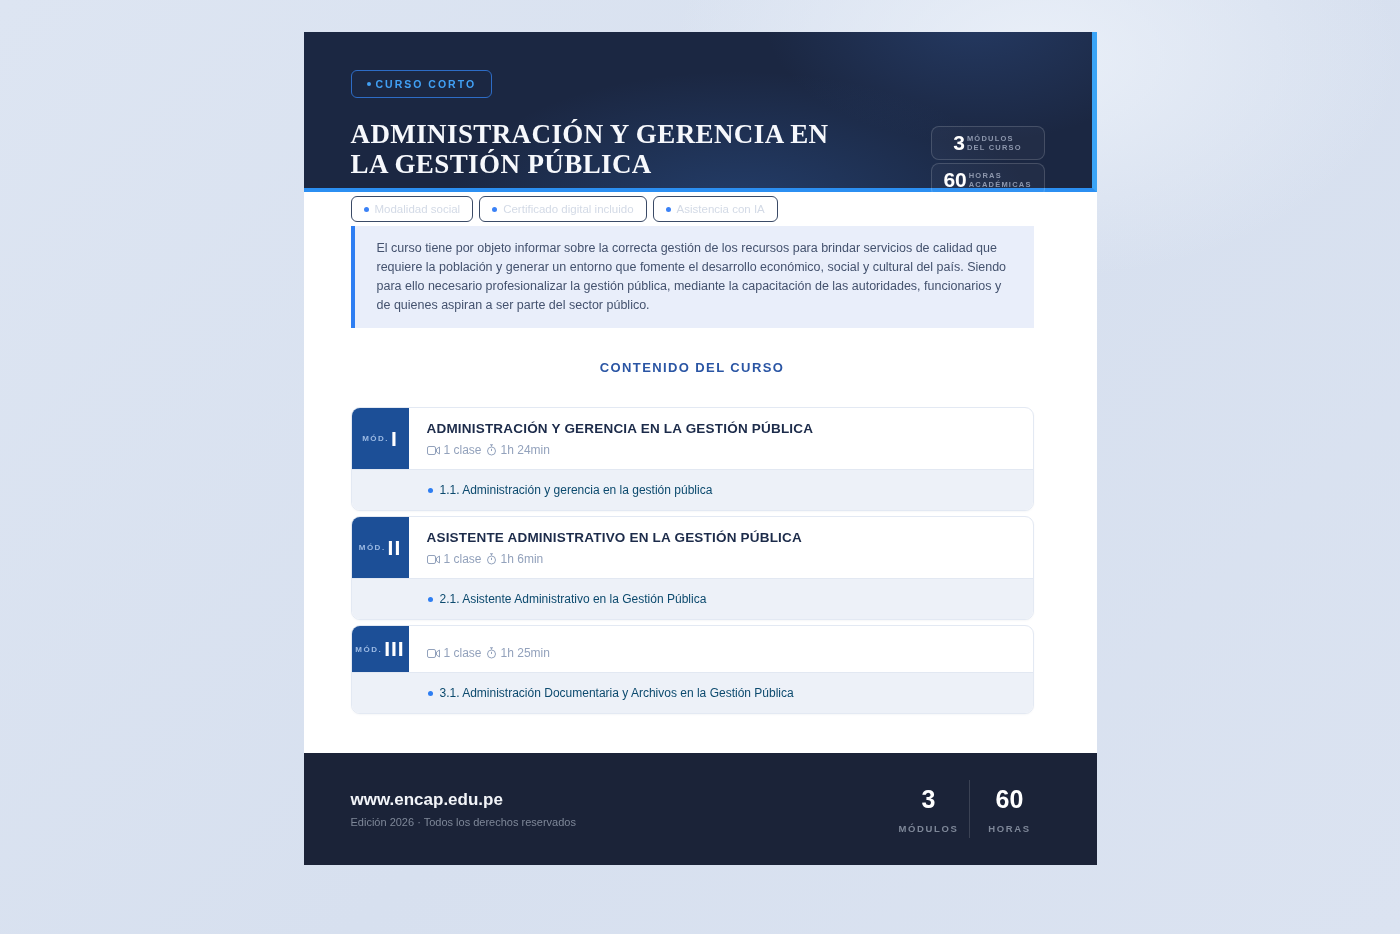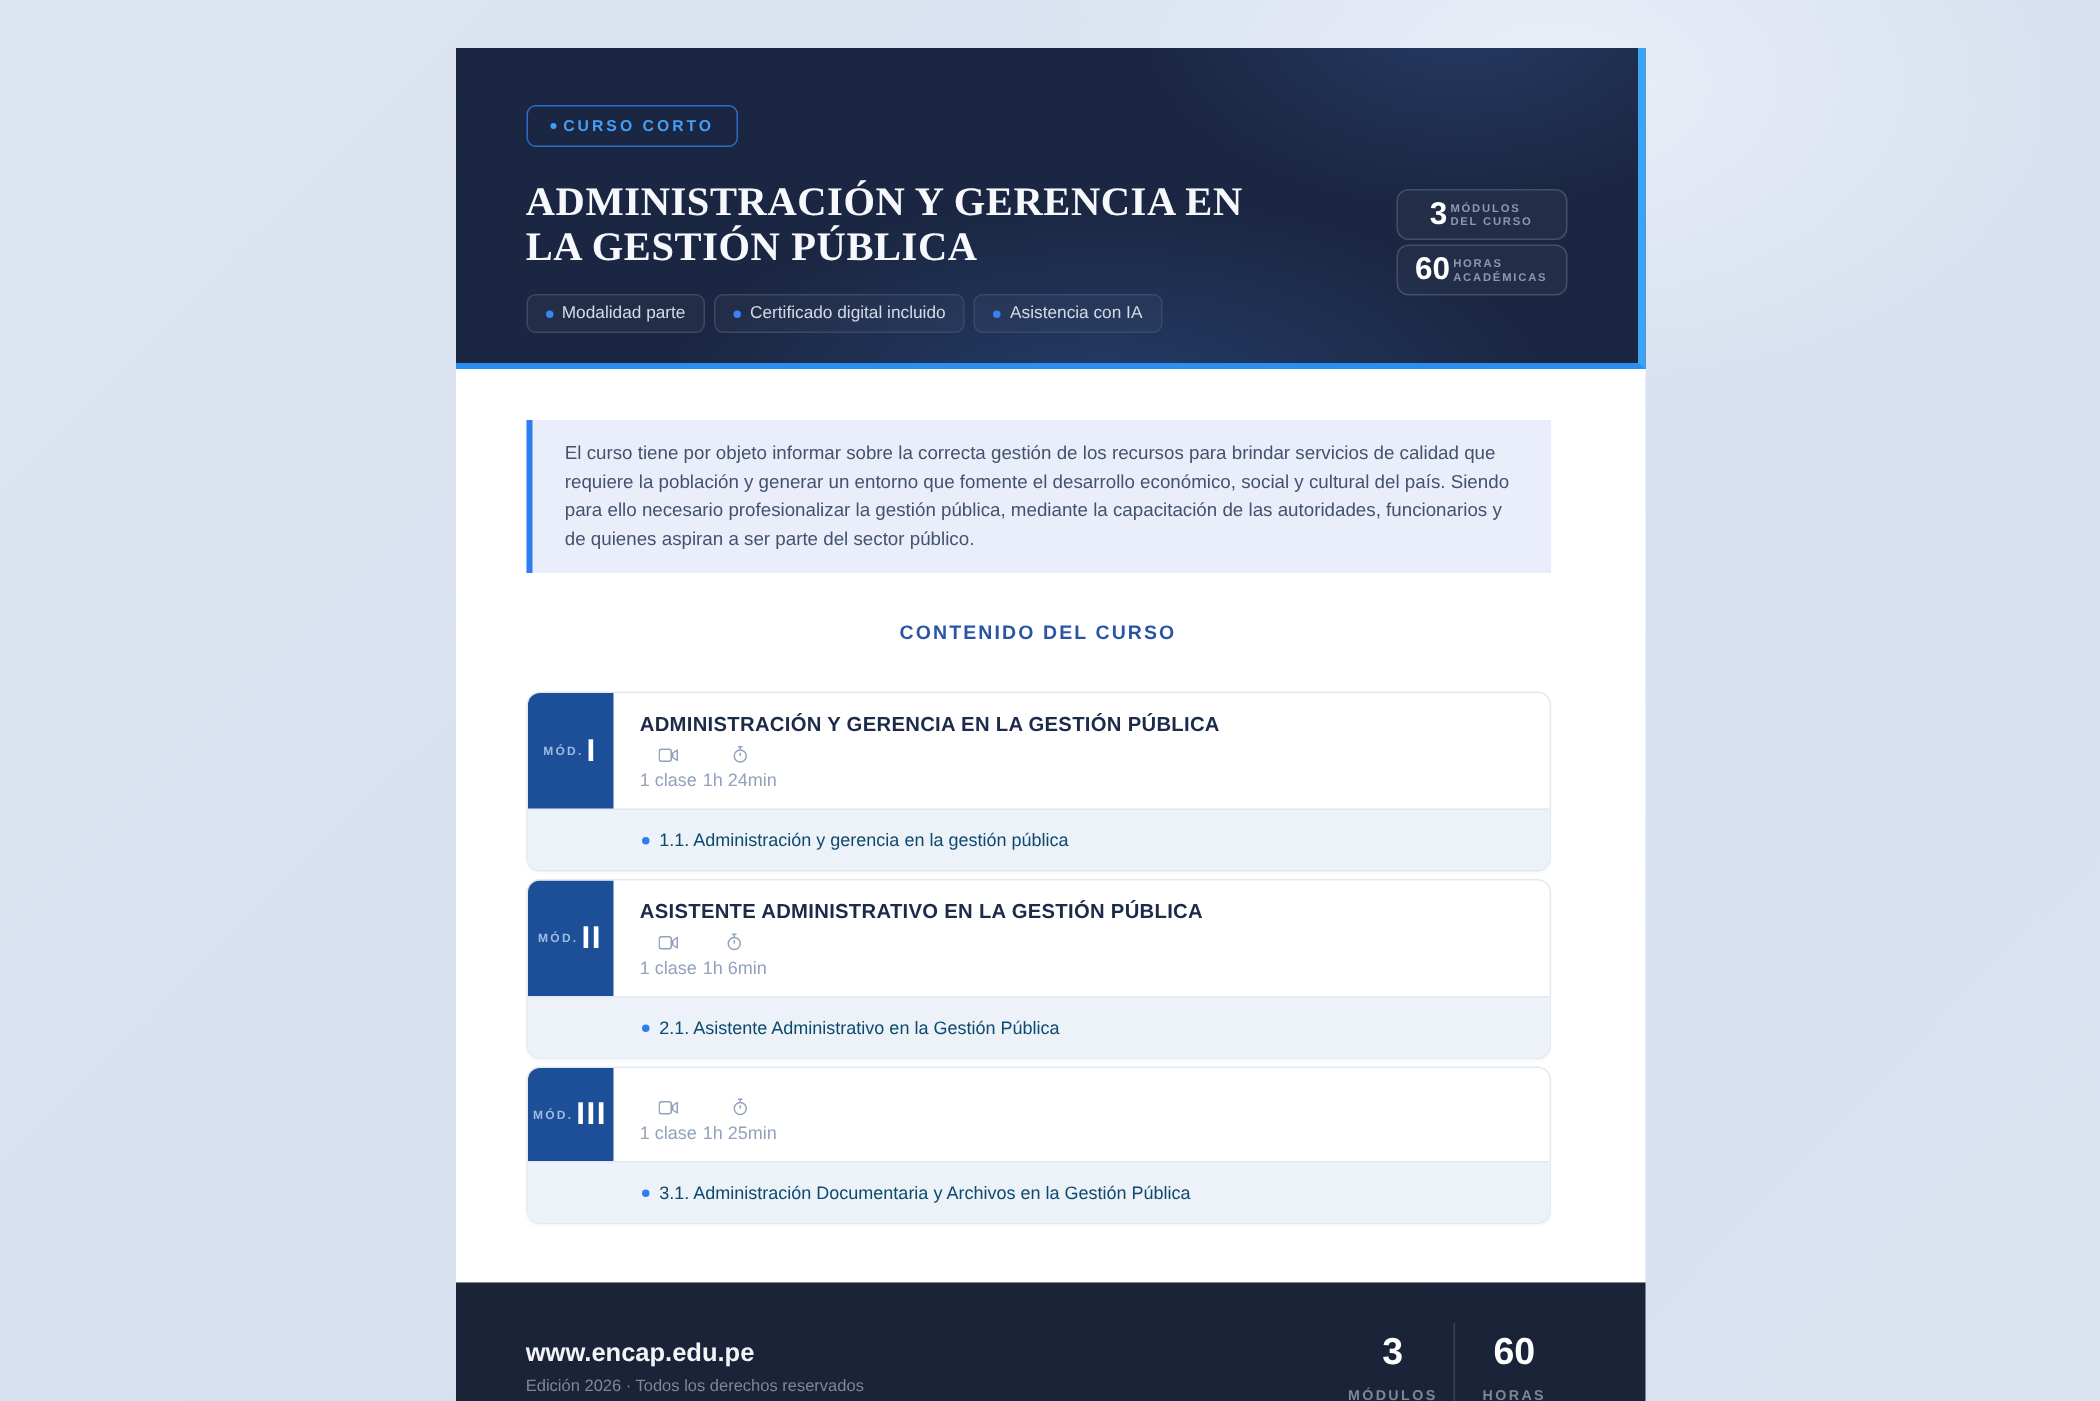--- a/index.html
+++ b/index.html
@@ -16,21 +16,21 @@
   
   .hero {
     position: relative;
     background:
       radial-gradient(420px 200px at 55% 115%, rgba(52,104,180,0.35) 0%, rgba(52,104,180,0) 70%),
       radial-gradient(300px 180px at 85% -10%, rgba(46,76,130,0.5) 0%, rgba(46,76,130,0) 70%),
       #1b2742;
     border-right: 5px solid #3aa4f6;
     border-bottom: 4px solid #2b8ff2;
     padding: 38px 47px 0 47px;
-    height: 214px;
+    height: 160px;
   }
   .badge {
     display: inline-flex; align-items: center; gap: 5px;
     border: 1px solid #2d6cc6; border-radius: 6px;
     padding: 7px 15px;
     color: #41a0f5; font-size: 10.5px; font-weight: bold; letter-spacing: 2px;
   }
   .dot { width: 5px; height: 5px; border-radius: 50%; background: #3b82f6; display: inline-block; flex: 0 0 auto; }
   .badge .dot { background: #41a0f5; width: 4px; height: 4px; }
   .hero-title {
@@ -82,21 +82,21 @@
   .module-top { display: flex; cursor: default; }
   .mod-col {
     flex: 0 0 57px; background: #1c4f97;
     display: flex; flex-direction: row; align-items: center; justify-content: center; gap: 2px;
   }
   .mod-col .mod-label { color: #9dbbe4; font-size: 8px; font-weight: bold; letter-spacing: 1.5px; }
   .mod-col .mod-num { color: #ffffff; font-size: 21px; font-weight: bold; letter-spacing: 1px; }
   .mod-main { padding: 13px 18px 12px 18px; }
   .mod-title { color: #1c2b4a; font-size: 13.5px; font-weight: bold; letter-spacing: 0.2px; }
   .mod-meta { display: flex; align-items: center; gap: 4px; margin-top: 7px; color: #93a2bc; font-size: 12px; }
-  .mod-meta .meta-item { display: inline-flex; align-items: center; gap: 4px; flex-direction: column; }
+  .mod-meta .meta-item { display: inline-flex; align-items: center; gap: 4px; }
   .mod-meta svg { display: block; }
   .module-sub {
     background: #edf1f8; border-top: 1px solid #e2e8f2;
     padding: 13px 18px 13px 76px;
     display: flex; align-items: center; gap: 7px;
     color: #0c4a6e; font-size: 12px;
   }
   .module-sub .dot { background: #2e7ef2; width: 5px; height: 5px; }
 
   
@@ -125,21 +125,21 @@
     </div>
 
     <h1 class="hero-title">
       <span>ADMINISTRACIÓN Y GERENCIA EN</span>
       <span>LA GESTIÓN PÚBLICA</span>
     </h1>
 
     <div class="pill-row">
       <div class="pill">
         <span class="dot"></span>
-        <span>Modalidad parte</span>
+        <span>Modalidad social</span>
       </div>
       <div class="pill">
         <span class="dot"></span>
         <span>Certificado digital incluido</span>
       </div>
       <div class="pill">
         <span class="dot"></span>
         <span>Asistencia con IA</span>
       </div>
     </div>

